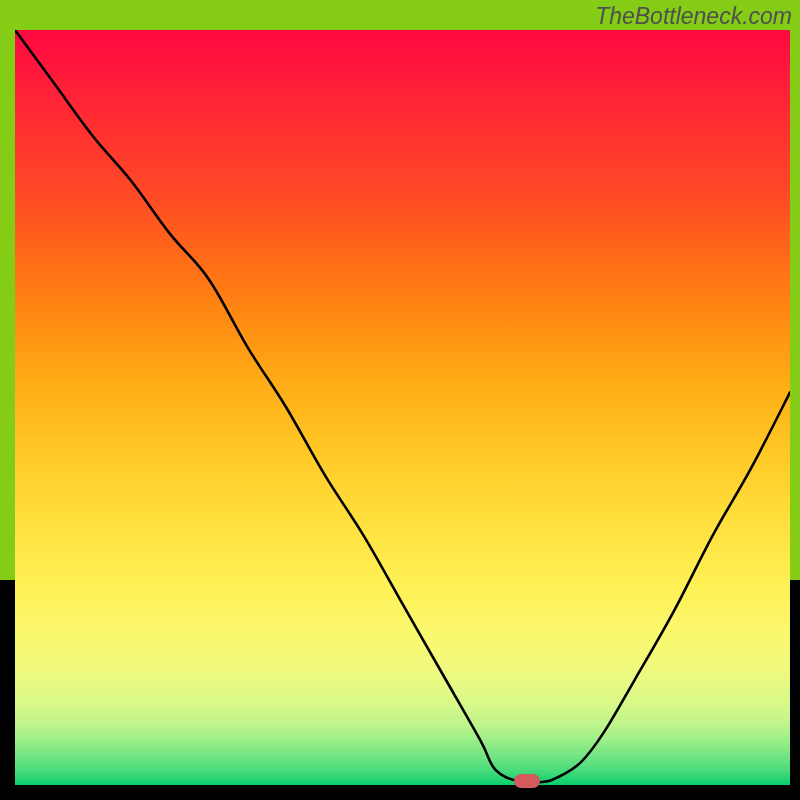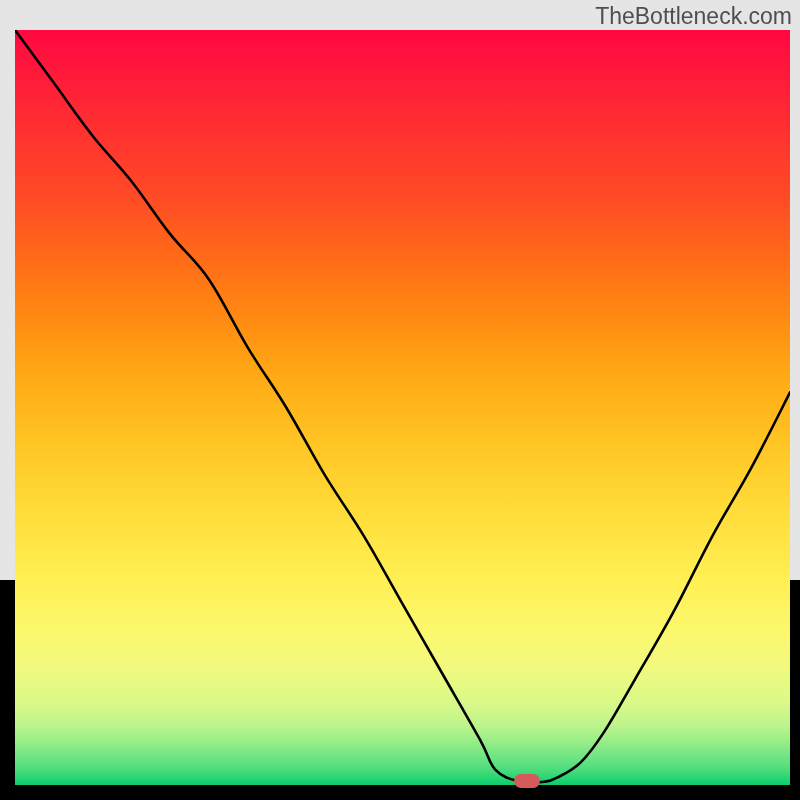--- a/index.html
+++ b/index.html
@@ -8,21 +8,22 @@
     width: 800px;
     height: 800px;
     background: #000;
     font-family: Arial, Helvetica, sans-serif;
     overflow: hidden;
   }
   .stage {
     position: relative;
     width: 800px;
     height: 580px;
-    background: #e5e5e5;
+    background: #84cc16;
+    font-style: italic;
   }
   .watermark {
     position: absolute;
     top: 3px;
     right: 8px;
     color: #4f4f4f;
     font-size: 23px;
     font-weight: 500;
     z-index: 10;
     letter-spacing: 0px;

